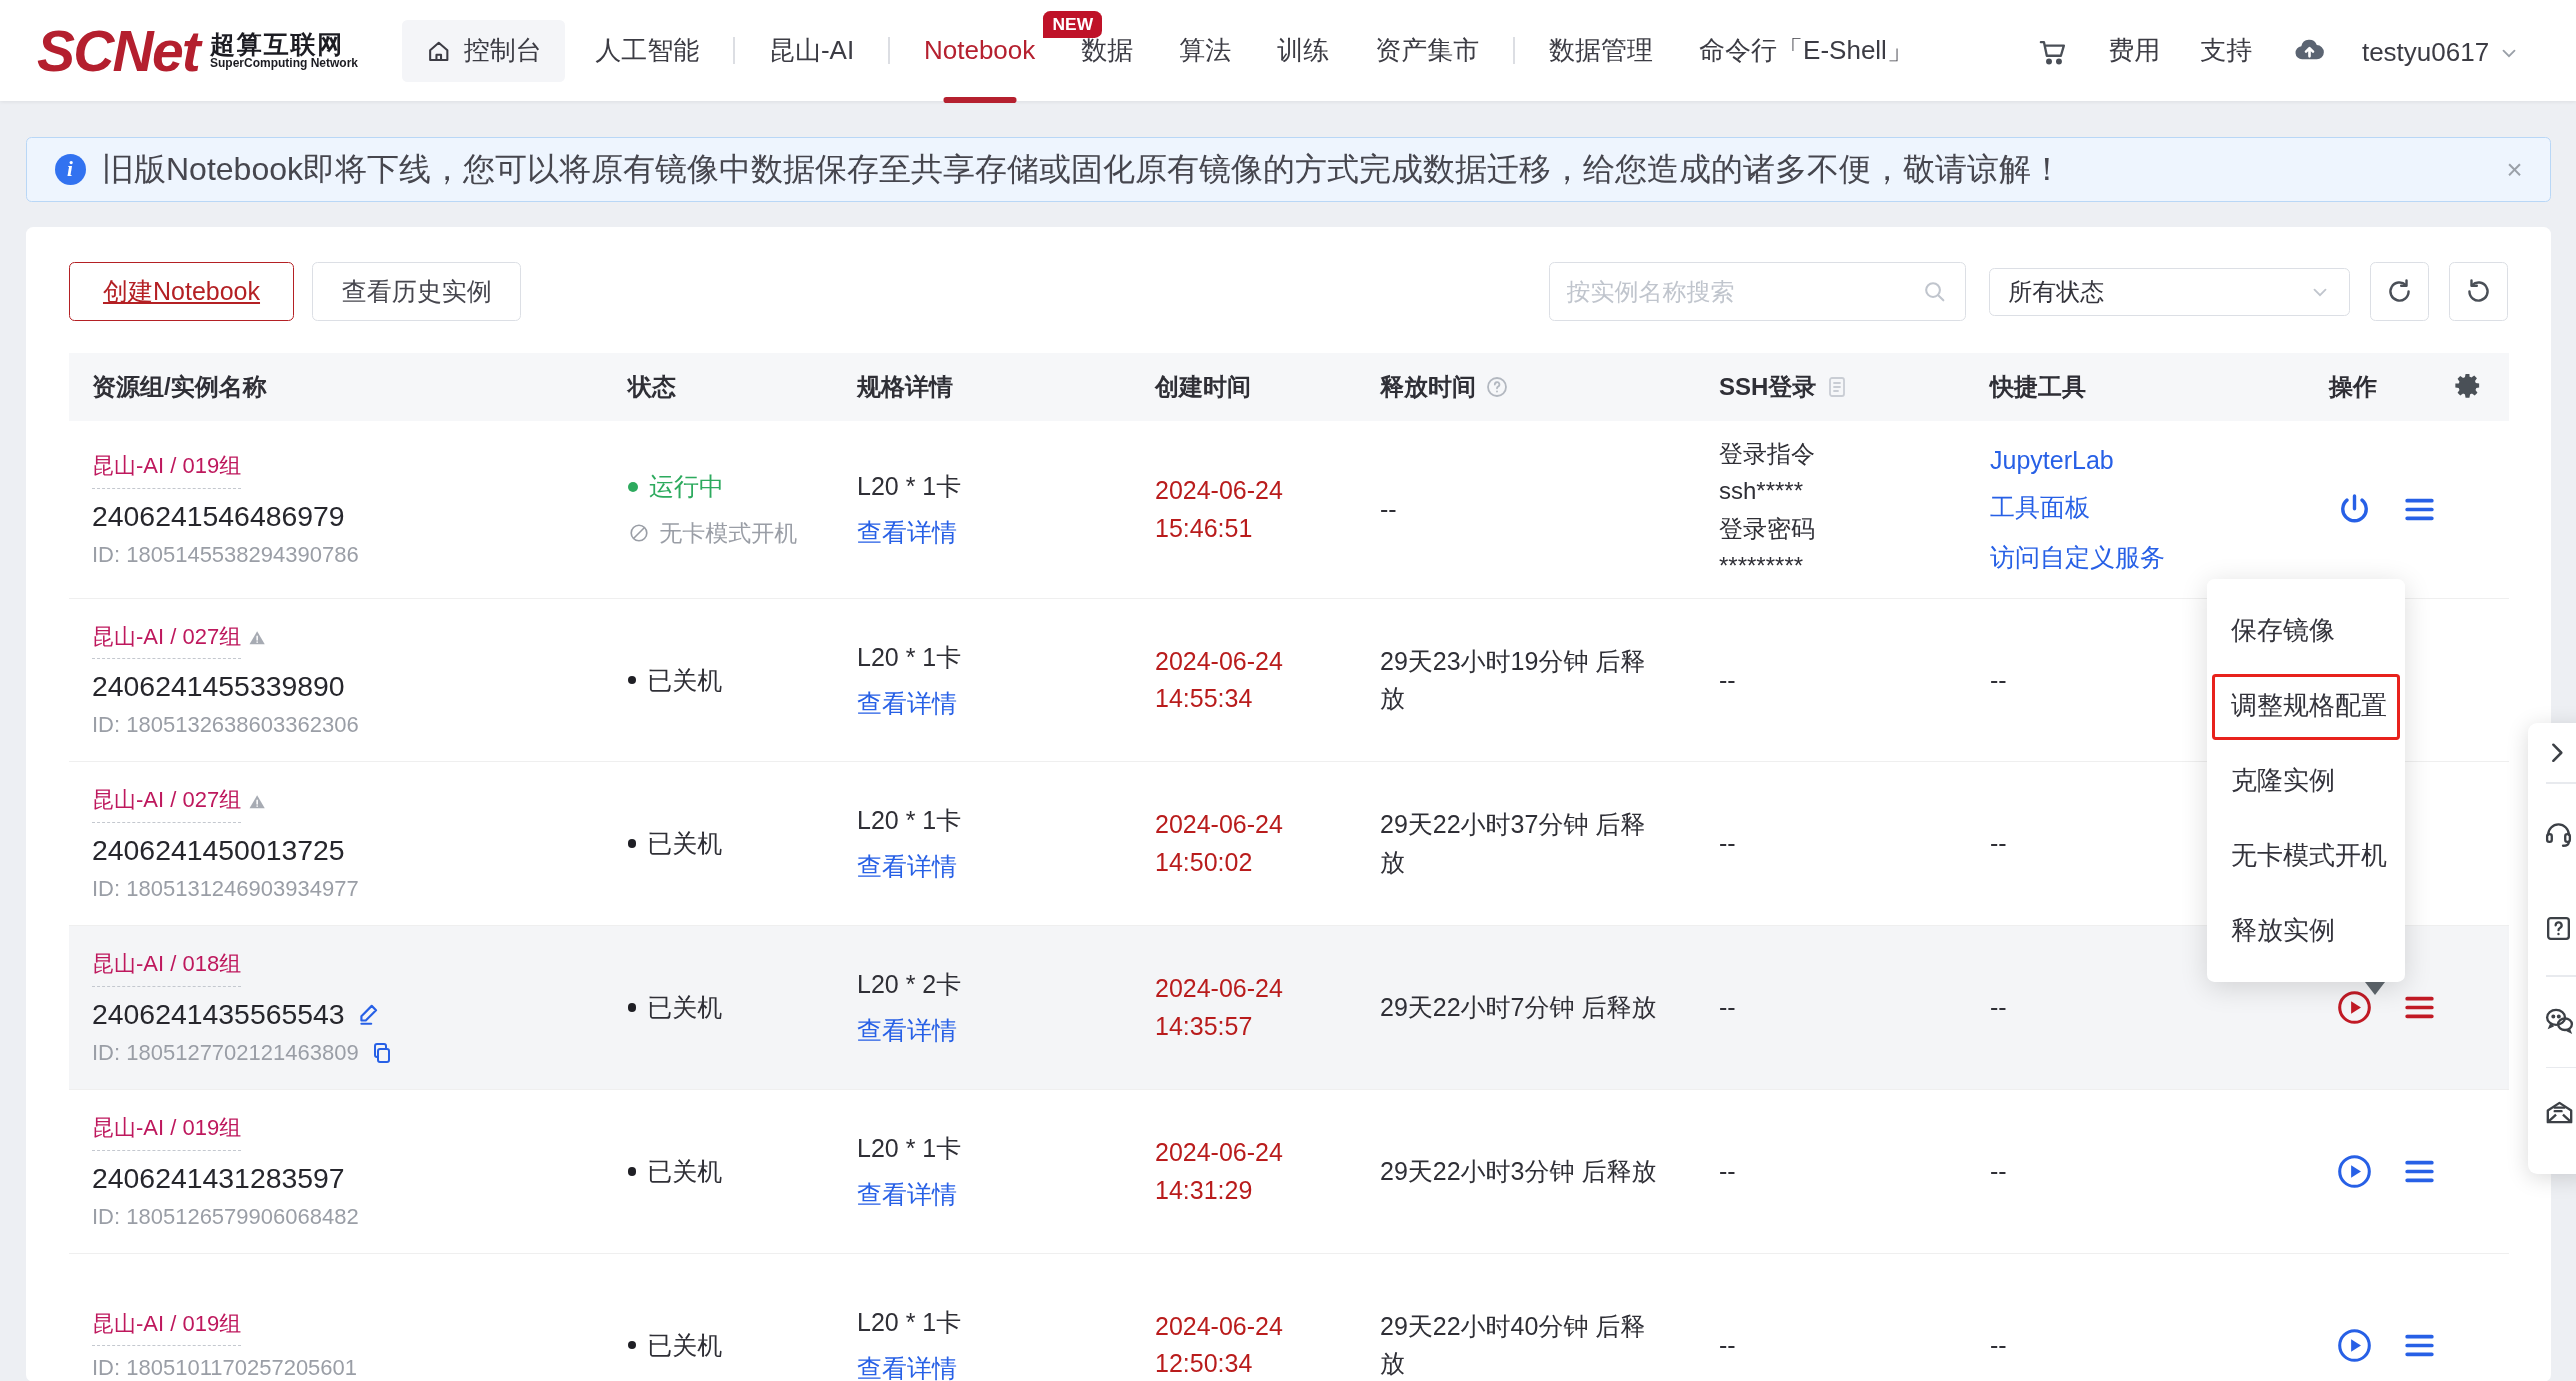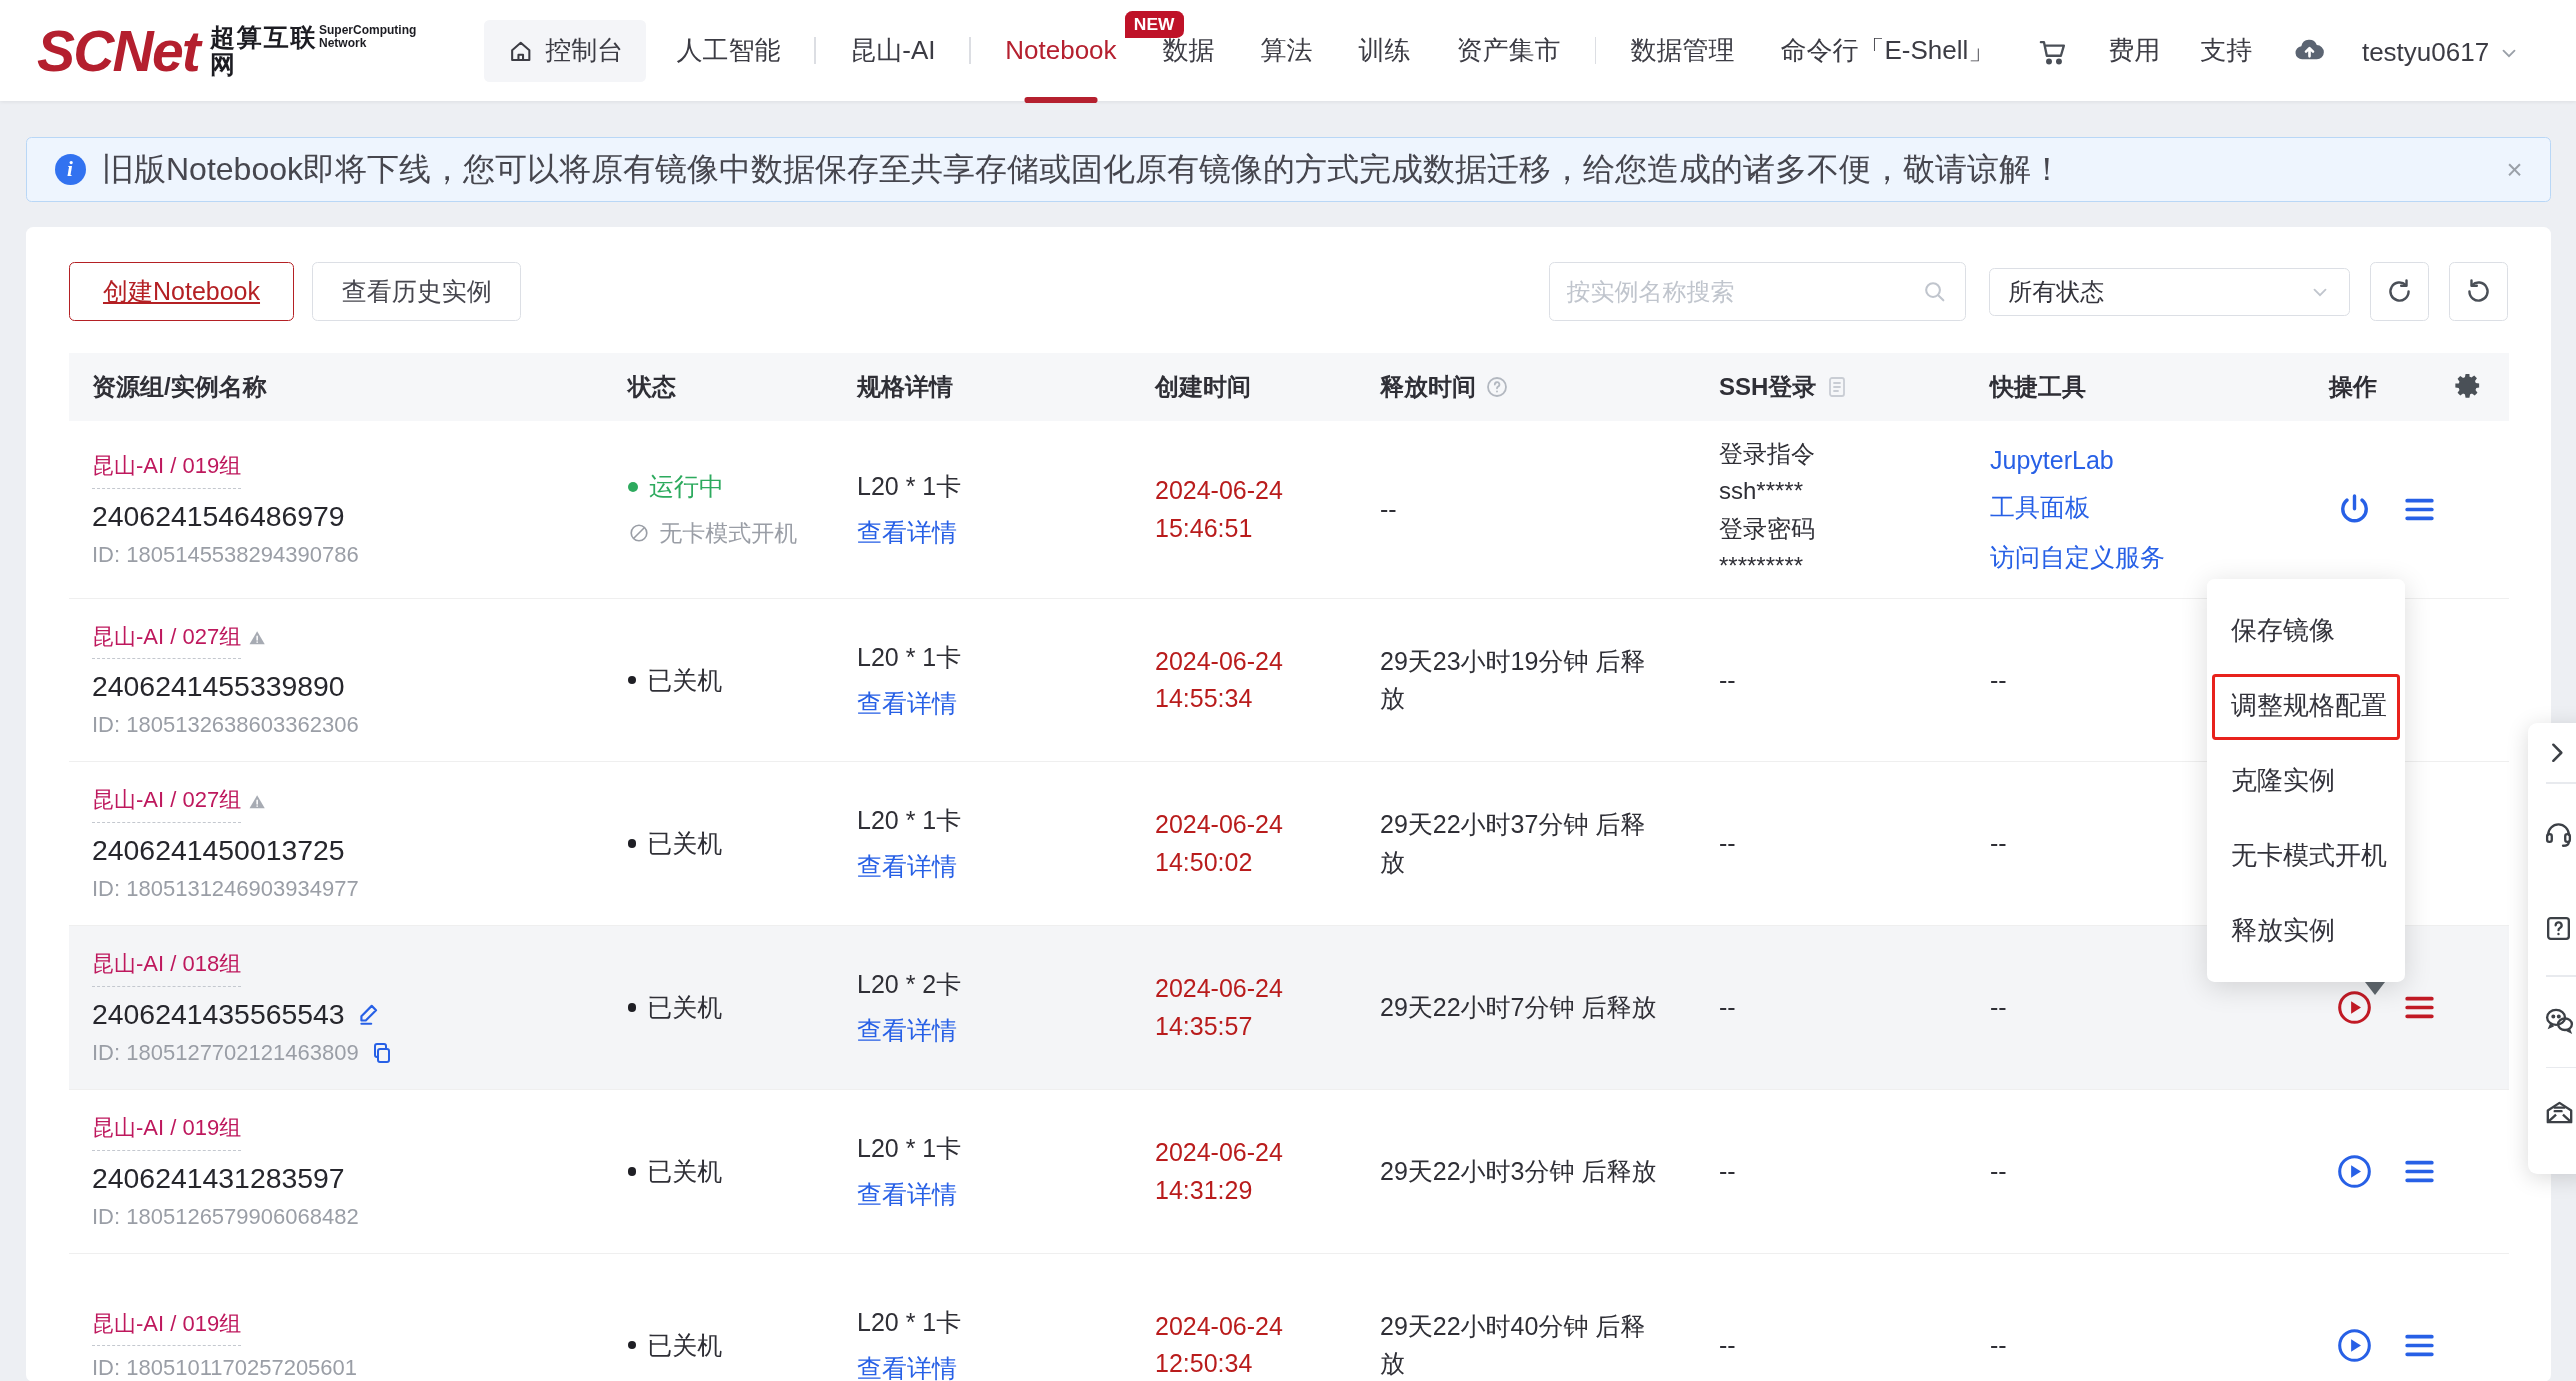--- a/index.html
+++ b/index.html
@@ -5,21 +5,21 @@
   * { margin:0; padding:0; box-sizing:border-box; }
   html,body { width:2576px; height:1382px; }
   body { font-family:"Liberation Sans","DejaVu Sans",sans-serif; background:#edeff3; overflow:hidden; }
   #stage { position:relative; width:2576px; height:1382px; }
 
   
   .nav { position:absolute; left:0; top:0; width:2576px; height:101px; background:#fff;
          display:flex; align-items:center; box-shadow:0 0.9px 3.7px rgba(0,0,0,.07); z-index:40; }
   .logo-wrap { display:flex; align-items:center; margin-left:37px; }
   .logo-scnet { font-size:57px; font-weight:bold; color:#b41f2e; letter-spacing:-1.8px; font-style:italic; }
-  .logo-sub { margin-left:11px; display:flex; flex-direction:row; line-height:1.05; }
+  .logo-sub { margin-left:11px; display:flex; flex-direction:column; line-height:1.05; }
   .logo-cn { font-size:25px; font-weight:bold; color:#1c1c22; letter-spacing:1.8px; }
   .logo-en { font-size:12px; font-weight:bold; color:#1c1c22; }
   .nav-items { display:flex; align-items:center; margin-left:37px; height:100%; }
   .nav-item { font-size:26px; color:#3c3c44; padding:0 23px; height:100%; display:flex; align-items:center; position:relative; cursor:pointer; white-space:nowrap; }
   .nav-item.boxed { background:#f4f5f8; border-radius:5.5px; height:62px; margin:0 7.3px; }
   .nav-item.boxed .home-ic { margin-right:11px; }
   .nav-item.active-red { color:#b5202f; }
   .nav-underline { position:absolute; left:50%; transform:translateX(-50%); bottom:-1.8px; width:73px; height:5.5px; background:#b5202f; border-radius:2.8px; }
   .nav-sep { width:1.8px; height:27.5px; background:#dcdee3; margin:0 11px; }
   .new-badge { position:absolute; top:11px; right:-44px; background:#bf1228; color:#fff; font-size:17.4px; font-weight:bold;

